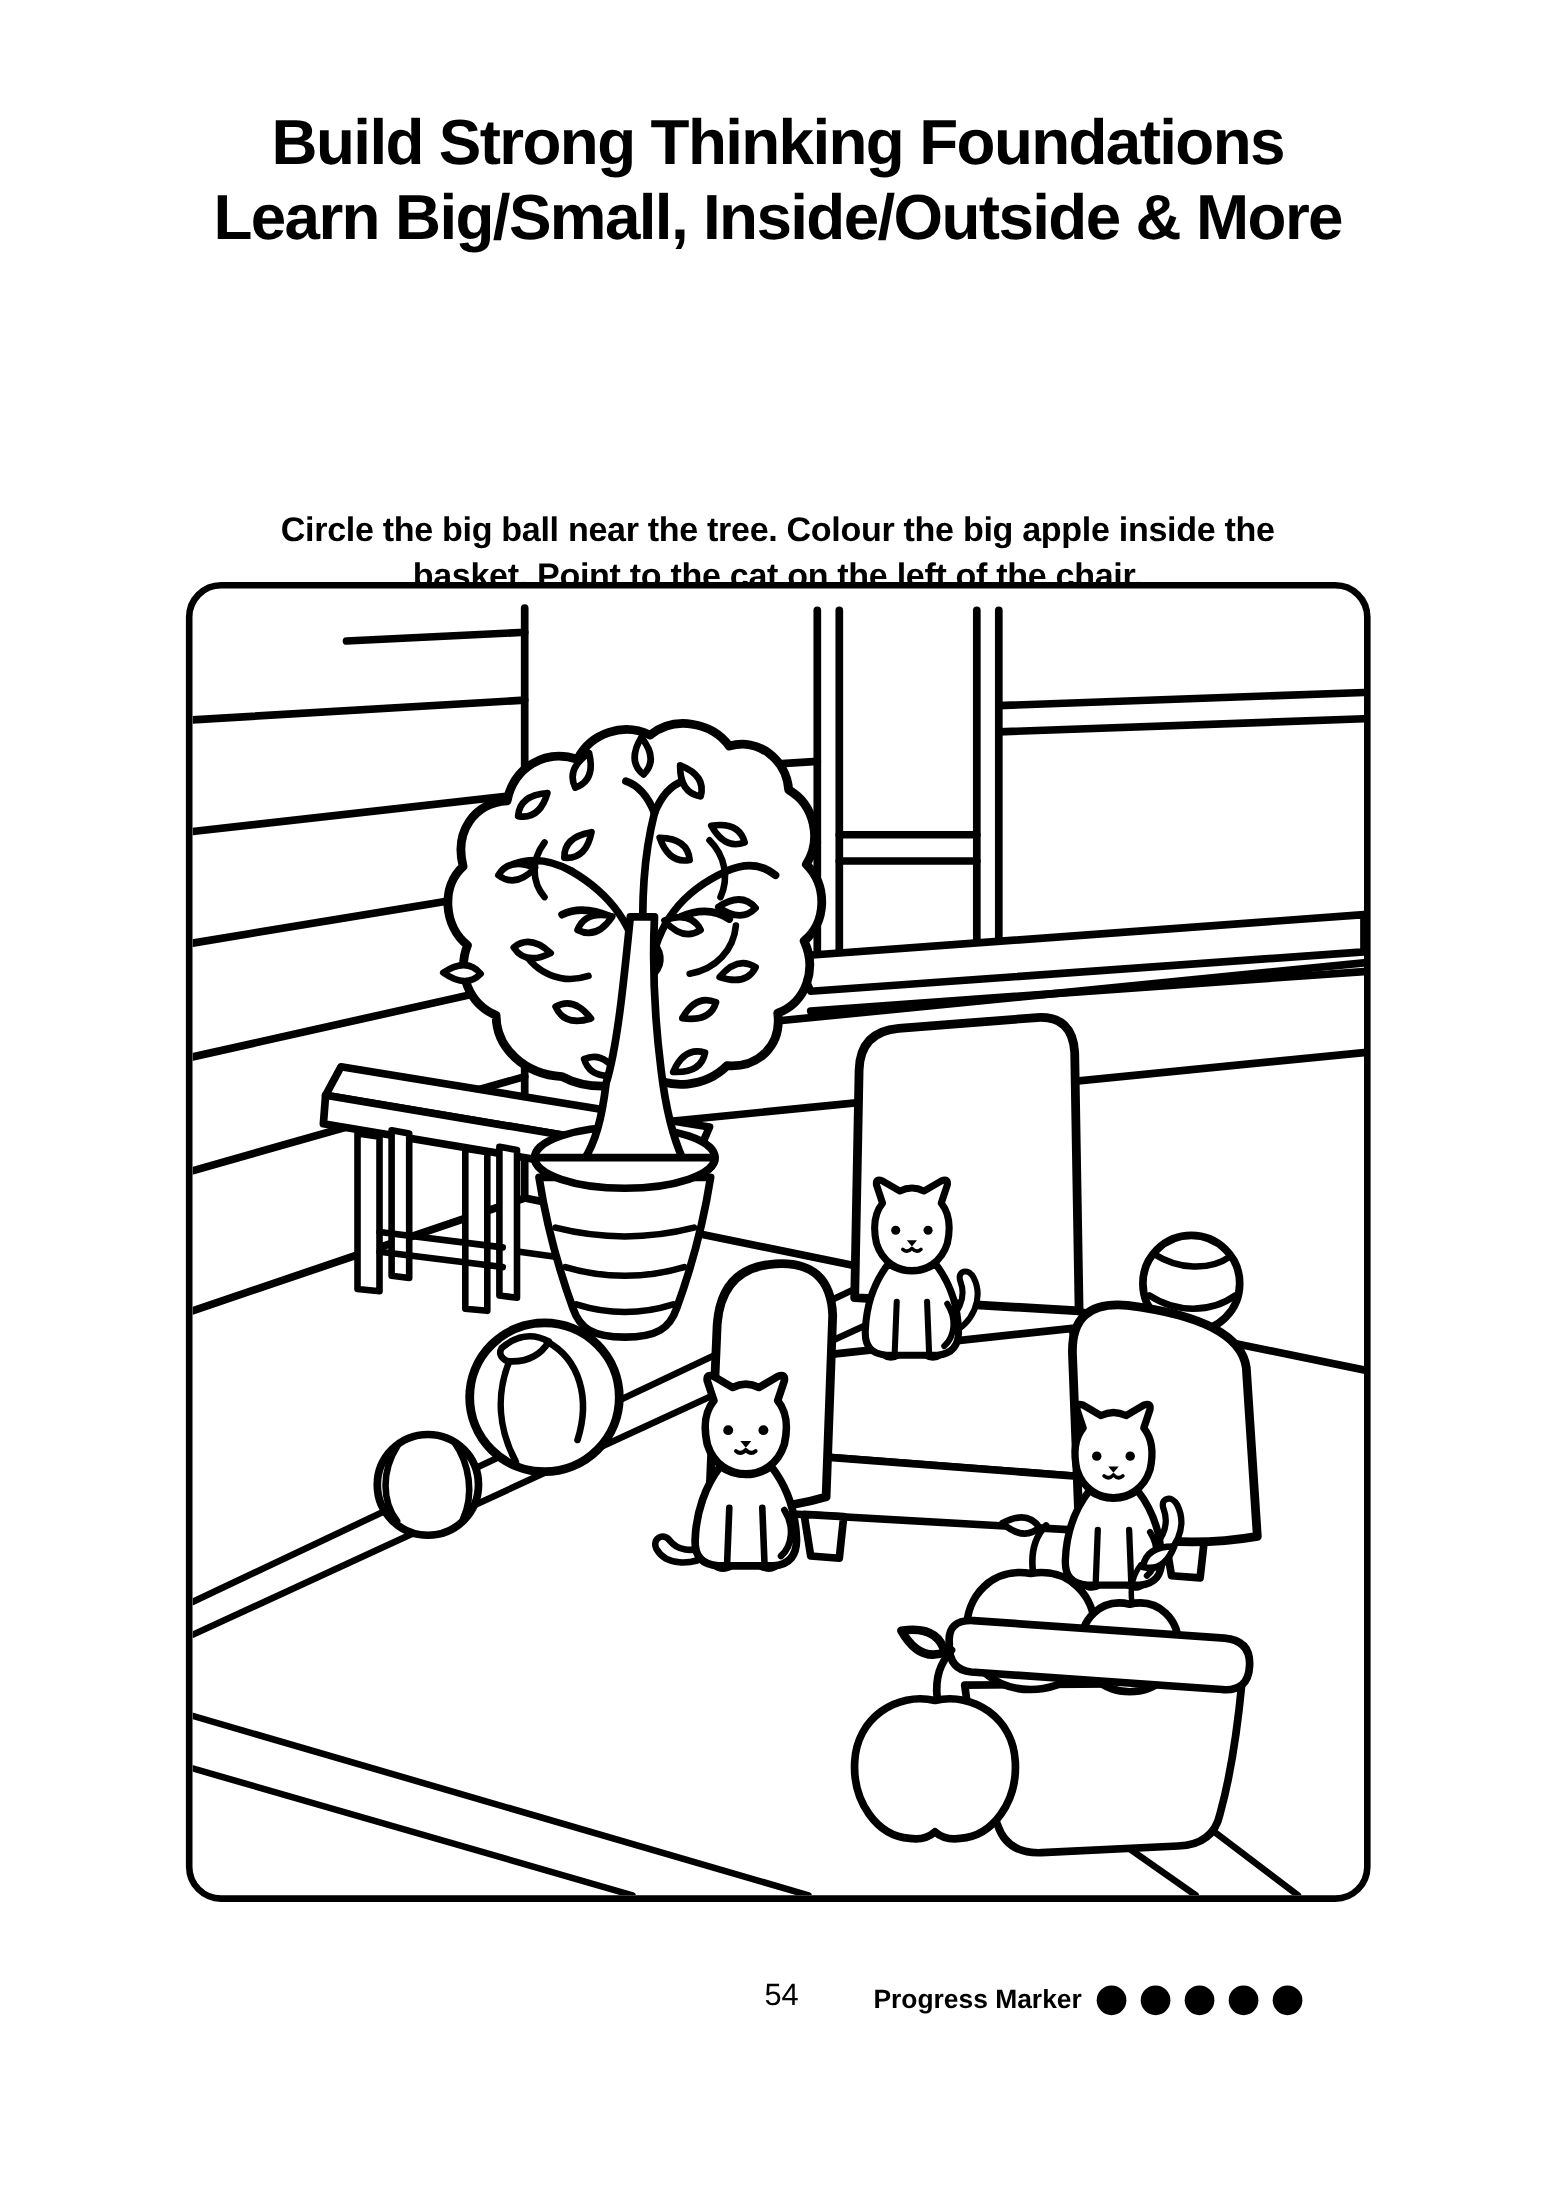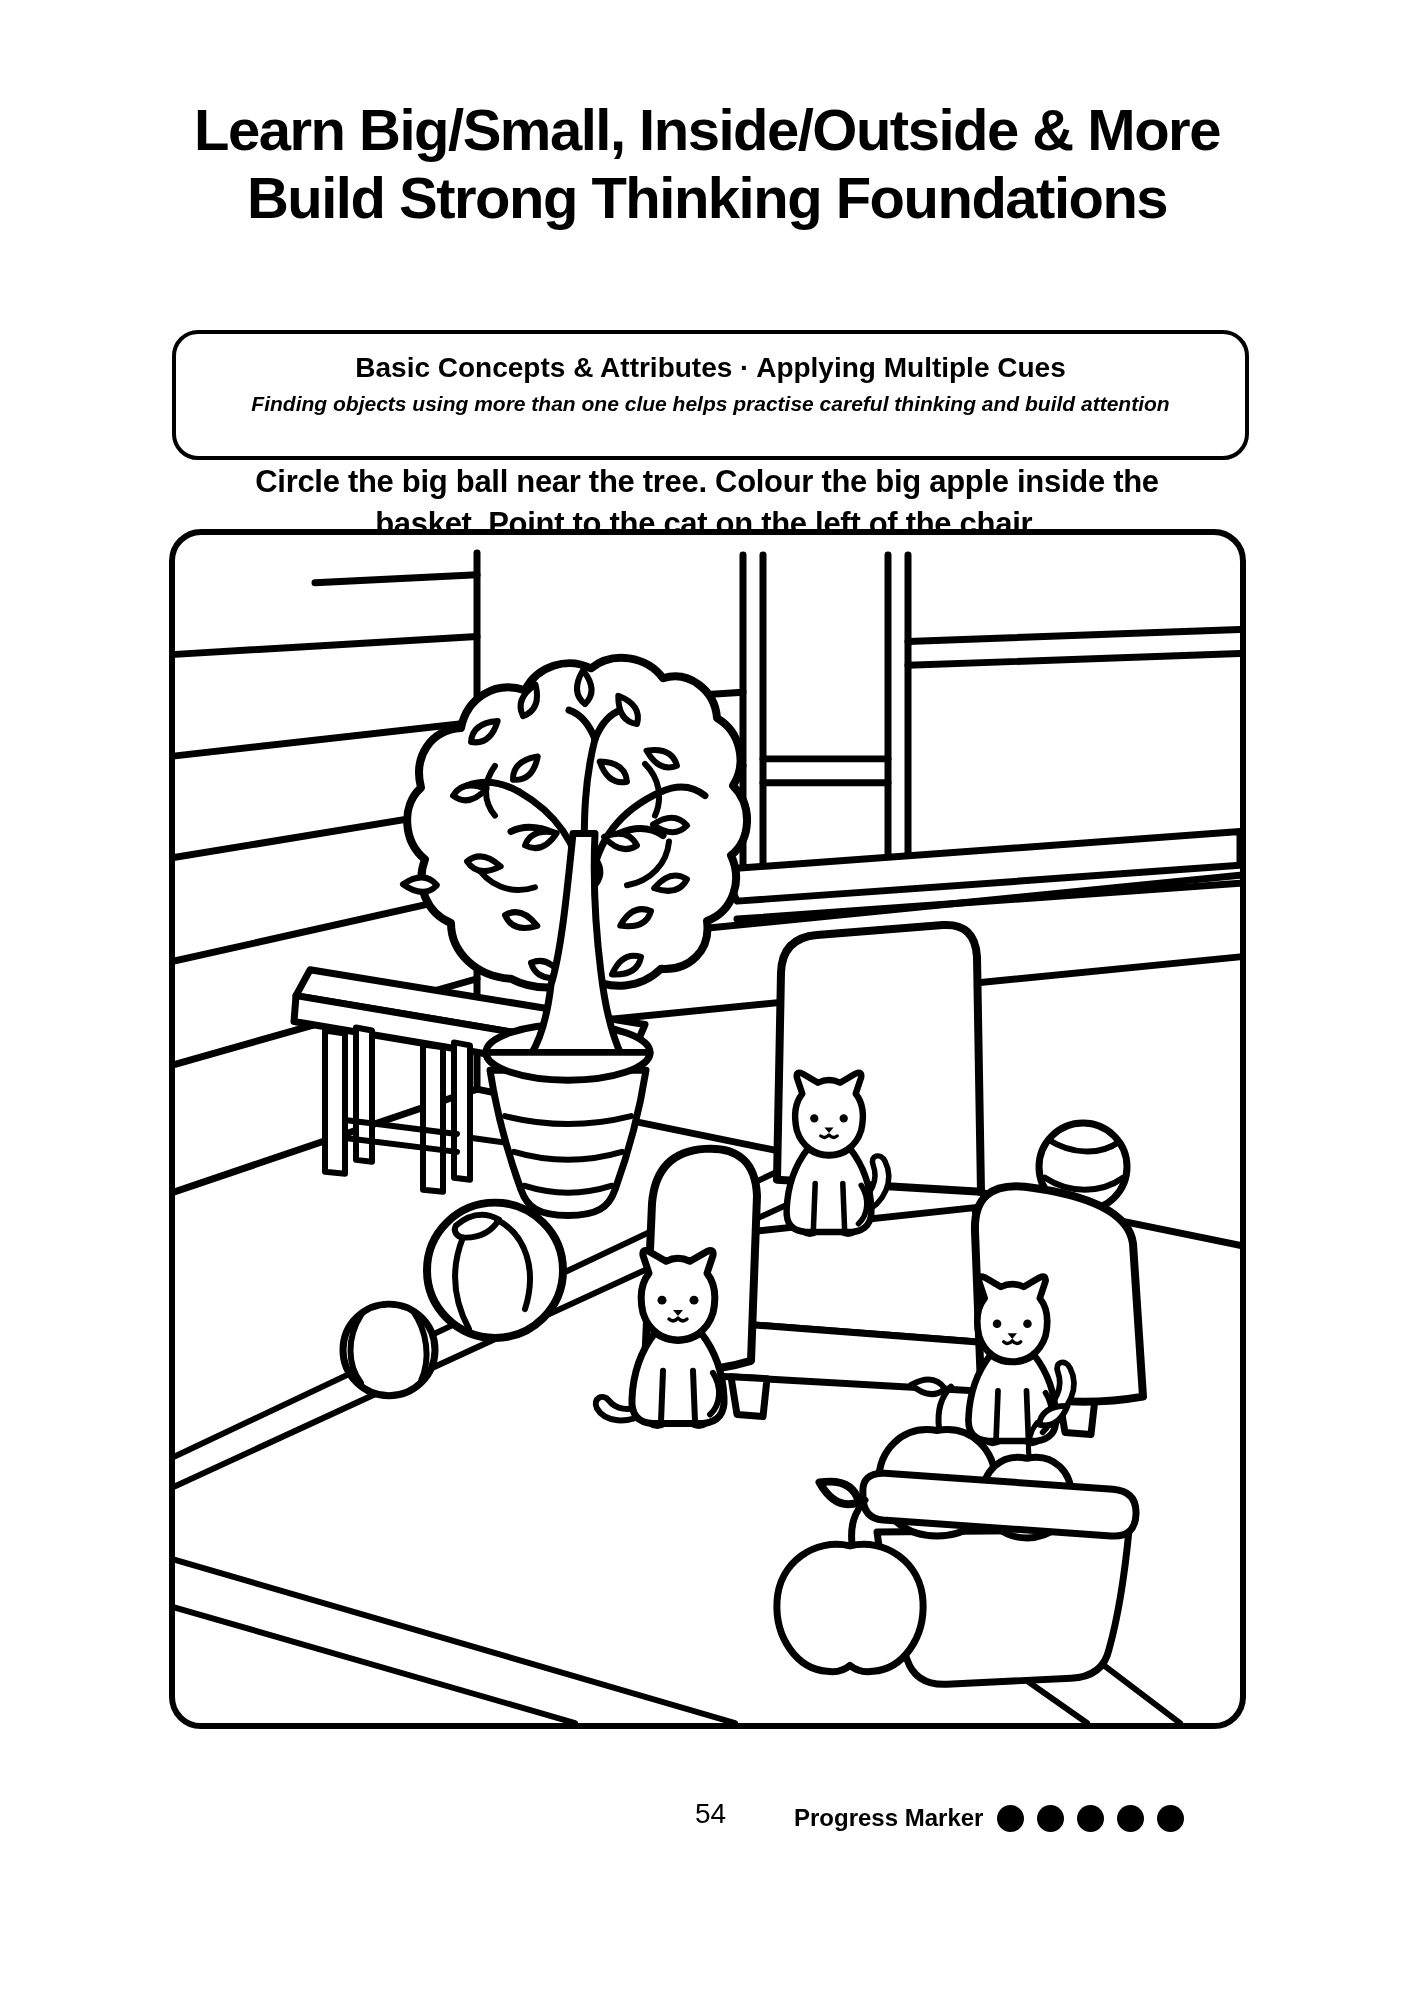--- a/index.html
+++ b/index.html
@@ -24,28 +24,24 @@
   .progress-label{font-weight:bold;font-size:24px;white-space:nowrap;}
   .dots{display:flex;gap:13px;align-items:center;}
   .dot{width:27px;height:27px;border-radius:50%;background:#000;display:inline-block;}
 </style>
 </head>
 <body>
 
 <div class="page">
 
   <div class="title">
+    <div>Build Strong Thinking Foundations</div>
     <div>Learn Big/Small, Inside/Outside &amp; More</div>
-    <div>Build Strong Thinking Foundations</div>
   </div>
 
-  <div class="concept-box">
-    <div class="concept-title">Basic Concepts &amp; Attributes · Applying Multiple Cues</div>
-    <div class="concept-sub">Finding objects using more than one clue helps practise careful thinking and build attention</div>
-  </div>
 
   <div class="instructions">Circle the big ball near the tree. Colour the big apple inside the basket. Point to the cat on the left of the chair.</div>
 
   <div class="illustration">
     <svg viewBox="0 0 1065 1194" preserveAspectRatio="none" fill="none" stroke="#000" stroke-linecap="round" stroke-linejoin="round" aria-label="Black and white colouring scene: a room corner with plank walls and a window, a tree in a striped pot, a bench, an armchair with a cat on it, a cat to the left of the chair and a cat to the right, a big beach ball and two small balls, a basket of apples and a big apple beside it on a rug">
 
       <g stroke-width="7">
         <path d="M140 48 L302 40"></path>
         <path d="M0 120 L302 102"></path>
         <path d="M0 222 L302 188"></path>

